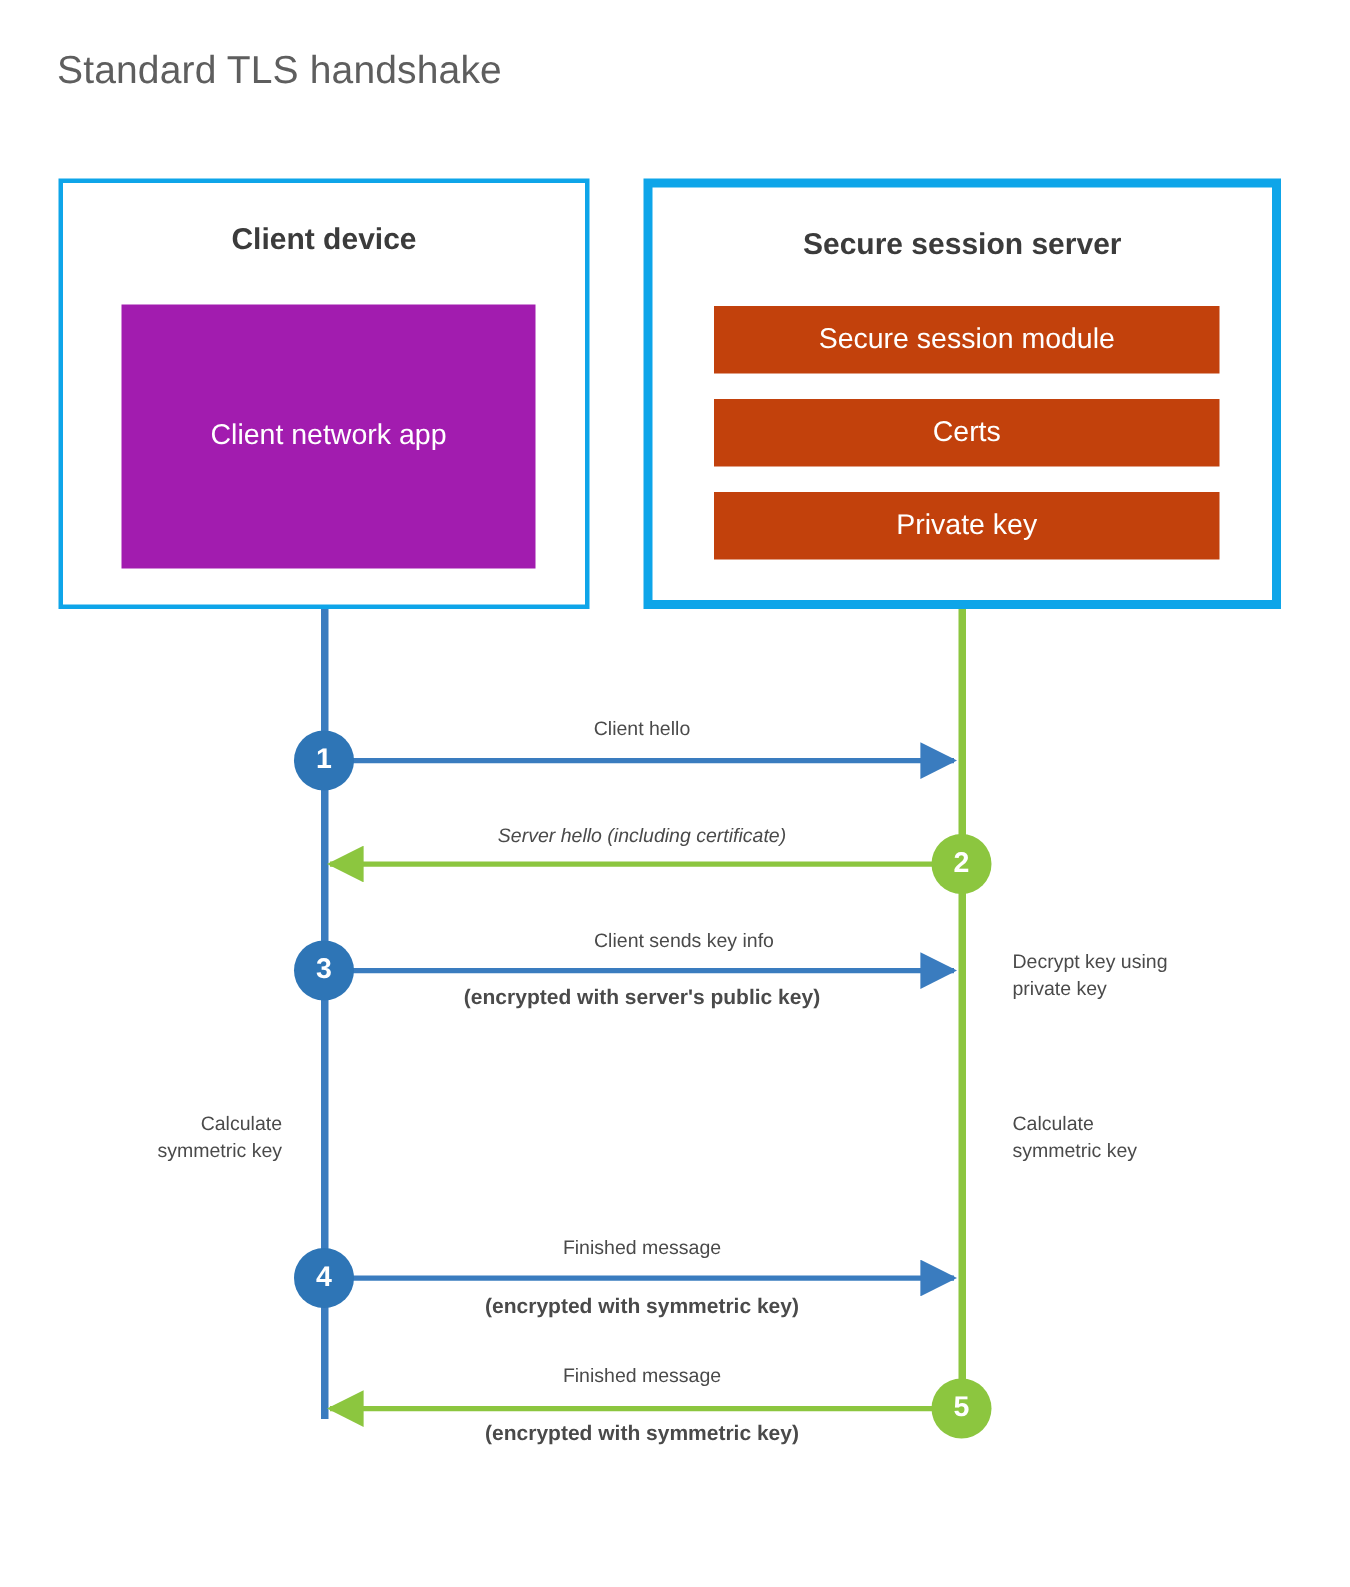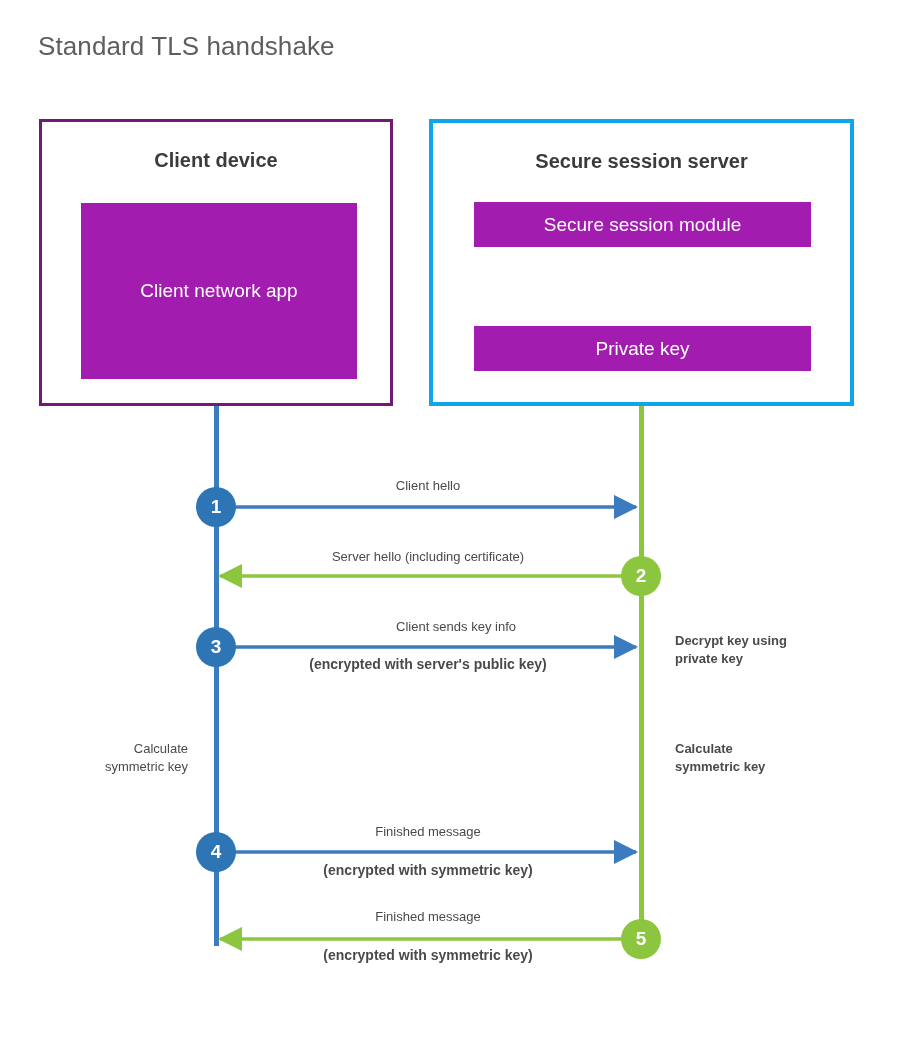--- a/index.html
+++ b/index.html
@@ -36,28 +36,28 @@
   .party-box {
     position: absolute;
     box-sizing: border-box;
     background: #ffffff;
   }
   #client-device-box {
     left: 39px;
     top: 119px;
     width: 354px;
     height: 287px;
-    border: 3px solid #701a75;
+    border: 3px solid #0ea5e9;
   }
   #secure-server-box {
     left: 429px;
     top: 119px;
     width: 425px;
     height: 287px;
-    border: 4px solid #0ea5e9;
+    border: 6px solid #0ea5e9;
   }
   .party-title {
     position: absolute;
     left: 0;
     right: 0;
     top: 27px;
     text-align: center;
     font-size: 20px;
     font-weight: bold;
     color: #3b3b3b;
@@ -79,21 +79,21 @@
     text-align: center;
     line-height: 1.35;
     padding: 0 10px;
     box-sizing: border-box;
   }
   .server-block {
     position: absolute;
     left: 41px;
     width: 337px;
     height: 45px;
-    background: #a21caf;
+    background: #c2410c;
     color: #ffffff;
     font-size: 19px;
     display: flex;
     align-items: center;
     justify-content: center;
     text-align: center;
   }
   #server-block-0 { top: 79px; }
   #server-block-1 { top: 141px; }
   #server-block-2 { top: 203px; }
@@ -164,37 +164,38 @@
 
   
   .side-note {
     position: absolute;
     font-size: 13px;
     color: #4a4a4a;
     line-height: 1.35;
     white-space: pre-line;
   }
   .side-note.left-note { text-align: right; }
-  .side-note.right-note { text-align: left; font-weight: bold; }
+  .side-note.right-note { text-align: left; }
 </style>
 </head>
 <body>
 
 <div id="diagram-root">
 
   <div class="page-title">Standard TLS handshake</div>
 
   <div id="client-device-box" class="party-box">
     <div class="party-title">Client device</div>
     <div id="client-app-block">Client network app</div>
   </div>
 
   <div id="secure-server-box" class="party-box">
     <div class="party-title">Secure session server</div>
     <div id="server-block-0" class="server-block">Secure session module</div>
+    <div id="server-block-1" class="server-block">Certs</div>
     <div id="server-block-2" class="server-block">Private key</div>
   </div>
 
   <div id="client-lifeline" class="lifeline"></div>
   <div id="server-lifeline" class="lifeline"></div>
 
   <svg id="arrow-layer" viewBox="0 0 900 1058" width="900" height="1058">
     <defs>
       <marker id="arrowhead-blue" markerWidth="7" markerHeight="7" refX="6.4" refY="3.5" orient="auto" markerUnits="strokeWidth">
         <path d="M0,0 L7,3.5 L0,7 Z" fill="#3a7cbf"></path>
@@ -216,21 +217,21 @@
   </svg>
 
   <div id="step-circle-1" class="step-circle client">1</div>
   <div id="step-circle-2" class="step-circle server">2</div>
   <div id="step-circle-3" class="step-circle client">3</div>
   <div id="step-circle-4" class="step-circle client">4</div>
   <div id="step-circle-5" class="step-circle server">5</div>
 
   <div class="msg-label msg-main" style="left:428px; top:478px;">Client hello</div>
 
-  <div class="msg-label msg-main" style="left:428px; top:549px;">Server hello (including certificate)</div>
+  <div class="msg-label msg-main" style="left:428px; top:549px;font-style:italic;">Server hello (including certificate)</div>
 
   <div class="msg-label msg-main" style="left:428px; top:619px;margin-left:28px;">Client sends key info</div>
   <div class="msg-label msg-sub" style="left:428px; top:656px;">(encrypted with server's public key)</div>
 
   <div class="msg-label msg-main" style="left:428px; top:824px;">Finished message</div>
   <div class="msg-label msg-sub" style="left:428px; top:862px;">(encrypted with symmetric key)</div>
 
   <div class="msg-label msg-main" style="left:428px; top:909px;">Finished message</div>
   <div class="msg-label msg-sub" style="left:428px; top:947px;">(encrypted with symmetric key)</div>
 

